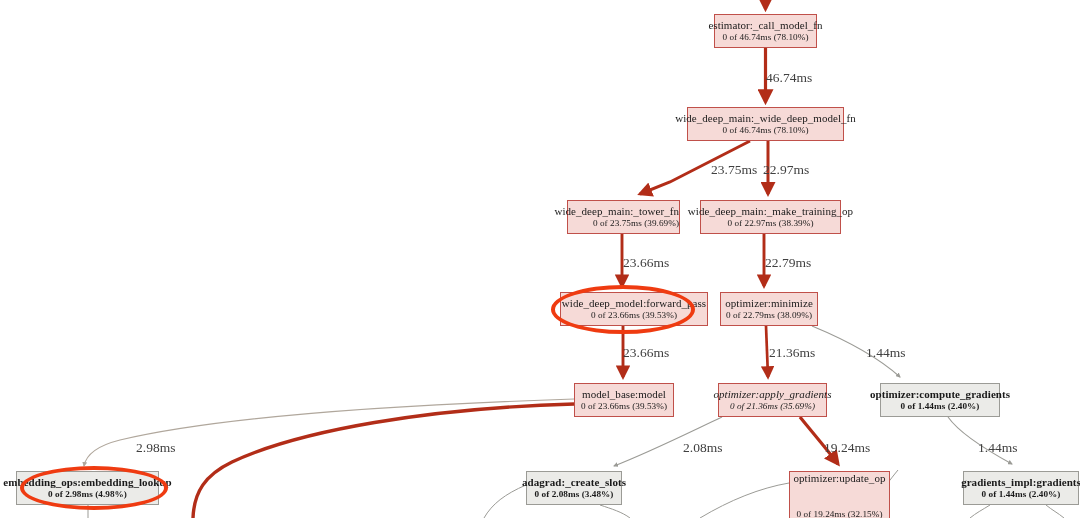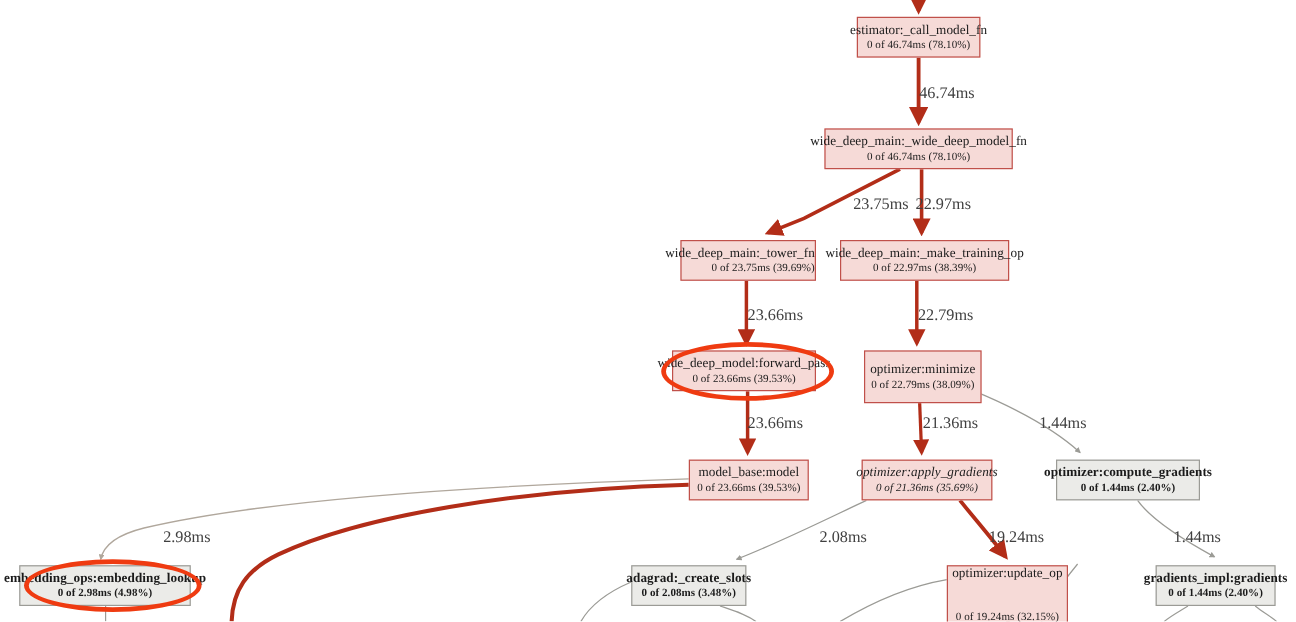--- a/index.html
+++ b/index.html
@@ -144,26 +144,26 @@
   <div class="node hot" style="left:567px; top:200px; width:113px; height:34px;align-items:flex-end;">
     <div class="node-title">wide_deep_main:_tower_fn</div>
     <div class="node-stats">0 of 23.75ms (39.69%)</div>
   </div>
 
   <div class="node hot" style="left:700px; top:200px; width:141px; height:34px;">
     <div class="node-title">wide_deep_main:_make_training_op</div>
     <div class="node-stats">0 of 22.97ms (38.39%)</div>
   </div>
 
-  <div class="node hot" style="left:560px; top:292px; width:120px; height:34px;">
+  <div class="node hot" style="left:560px; top:292px; width:148px; height:34px;">
     <div class="node-title">wide_deep_model:forward_pass</div>
     <div class="node-stats">0 of 23.66ms (39.53%)</div>
   </div>
 
-  <div class="node hot" style="left:720px; top:292px; width:98px; height:44px;">
+  <div class="node hot" style="left:720px; top:292px; width:98px; height:34px;">
     <div class="node-title">optimizer:minimize</div>
     <div class="node-stats">0 of 22.79ms (38.09%)</div>
   </div>
 
   <div class="node hot" style="left:574px; top:383px; width:100px; height:34px;">
     <div class="node-title">model_base:model</div>
     <div class="node-stats">0 of 23.66ms (39.53%)</div>
   </div>
 
   <div class="node hot" style="left:718px; top:383px; width:109px; height:34px;font-style:italic;">
@@ -184,21 +184,21 @@
   <div class="node cold" style="left:526px; top:471px; width:96px; height:34px;">
     <div class="node-title">adagrad:_create_slots</div>
     <div class="node-stats">0 of 2.08ms (3.48%)</div>
   </div>
 
   <div class="node hot" style="left:789px; top:471px; width:101px; height:50px;justify-content:space-between;">
     <div class="node-title">optimizer:update_op</div>
     <div class="node-stats">0 of 19.24ms (32.15%)</div>
   </div>
 
-  <div class="node cold" style="left:963px; top:471px; width:100px; height:34px;">
+  <div class="node cold" style="left:963px; top:471px; width:116px; height:34px;">
     <div class="node-title">gradients_impl:gradients</div>
     <div class="node-stats">0 of 1.44ms (2.40%)</div>
   </div>
 
   <div class="highlight-ellipse" style="left:551px; top:285px; width:144px; height:49px;"></div>
   <div class="highlight-ellipse" style="left:20px; top:466px; width:148px; height:44px;"></div>
 
   <div class="edge-label" style="left:766px; top:70px;">46.74ms</div>
   <div class="edge-label" style="left:711px; top:162px;">23.75ms</div>
   <div class="edge-label" style="left:763px; top:162px;">22.97ms</div>

